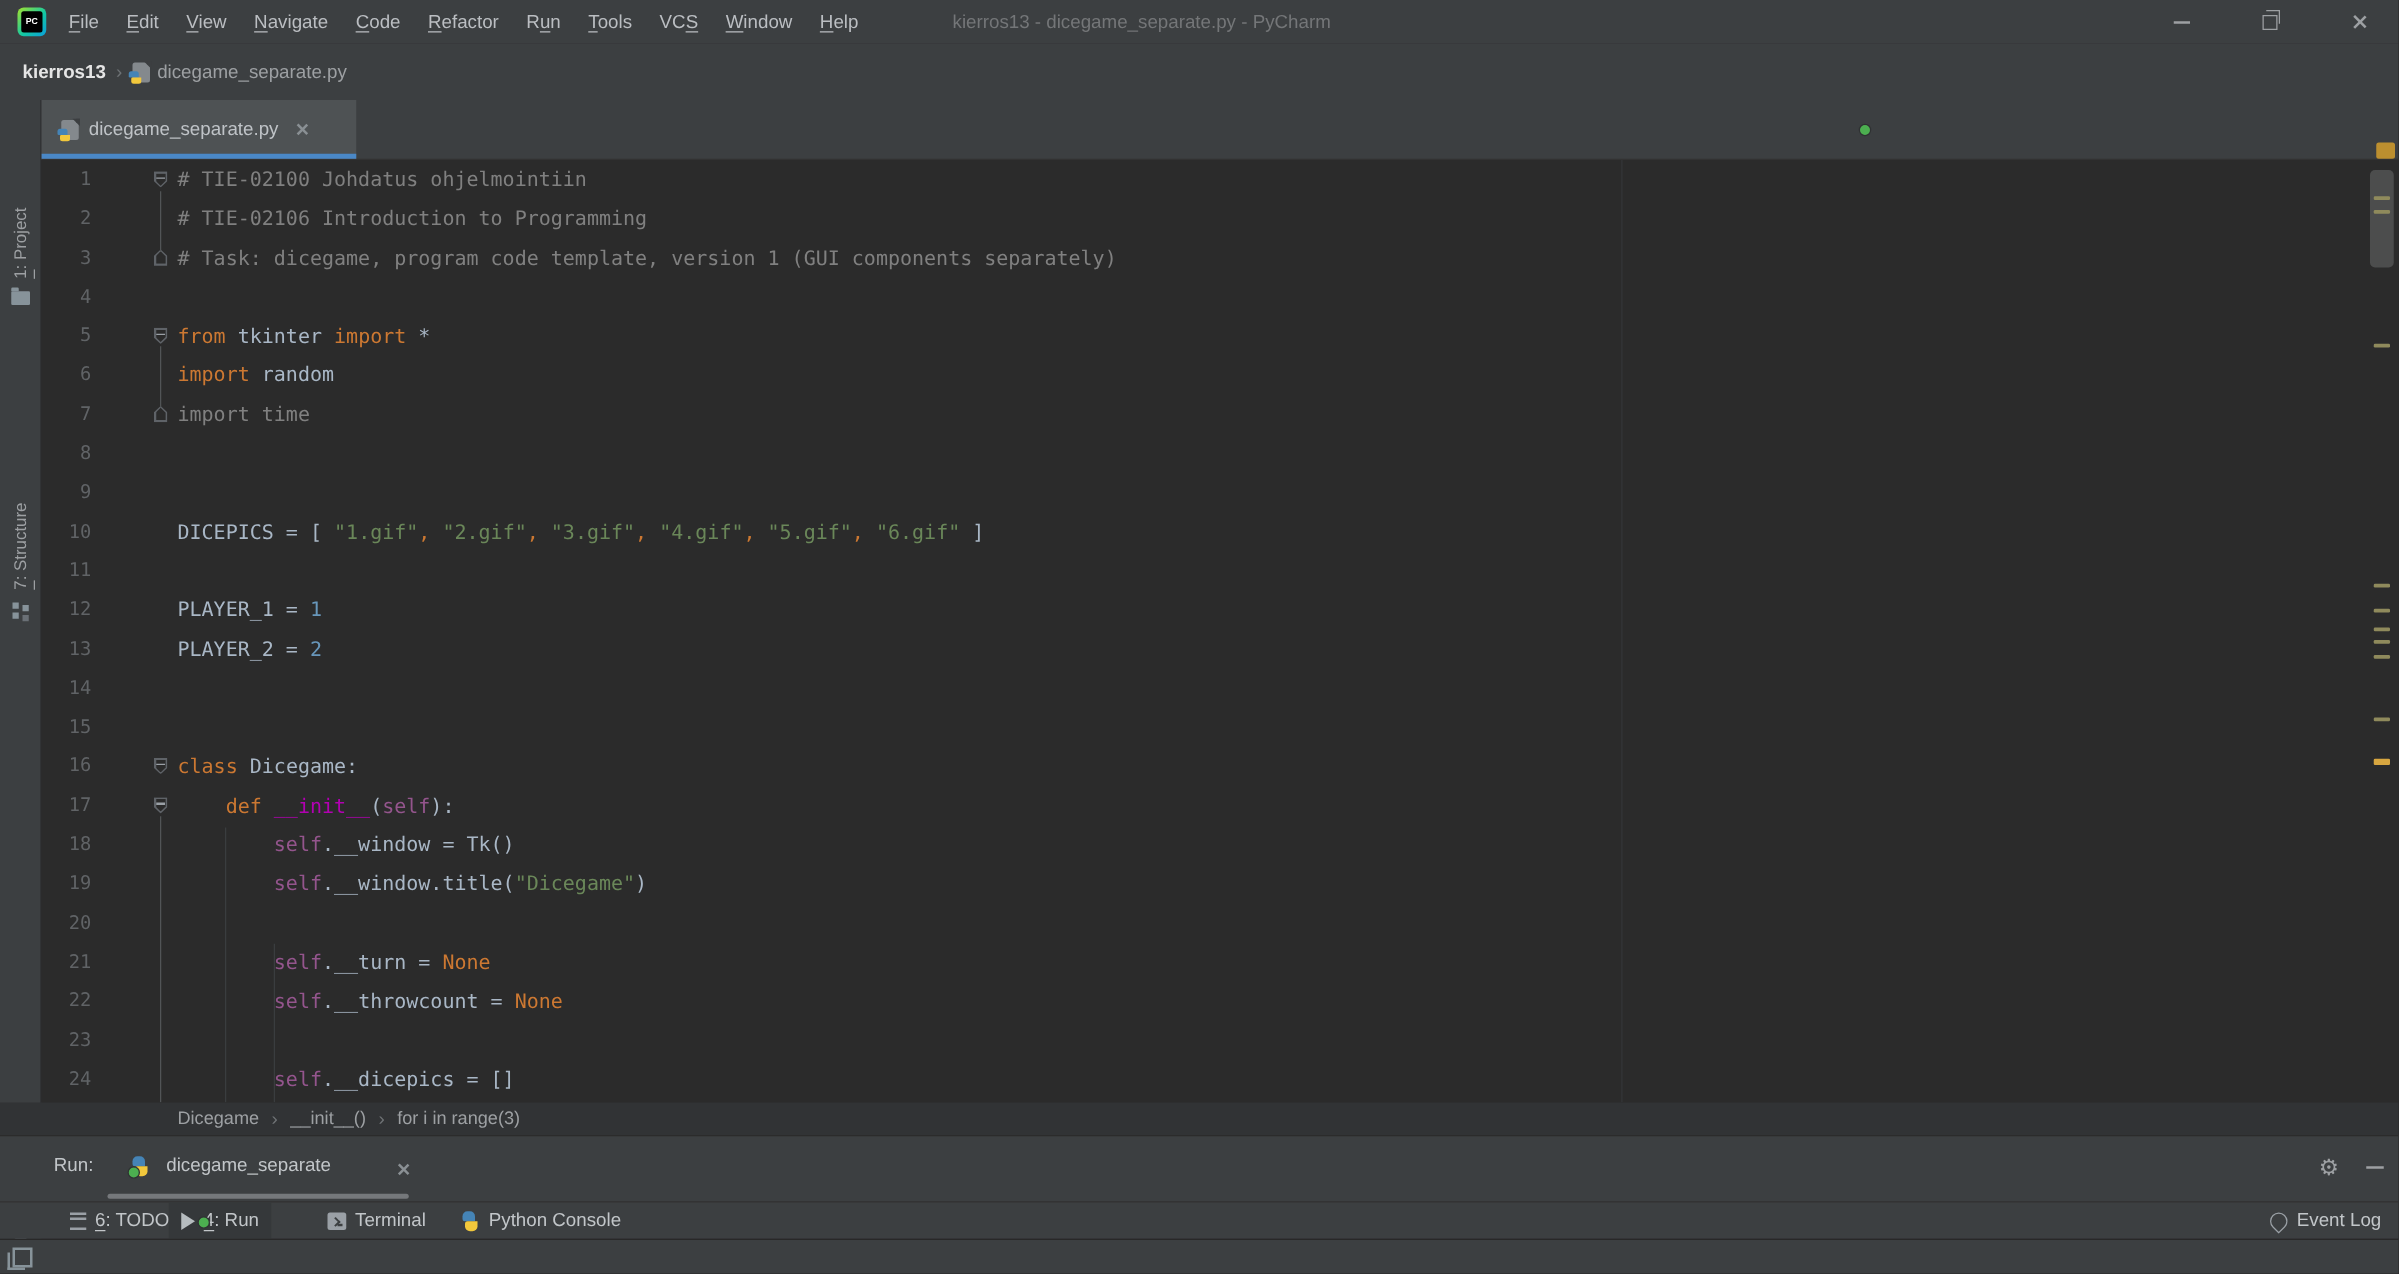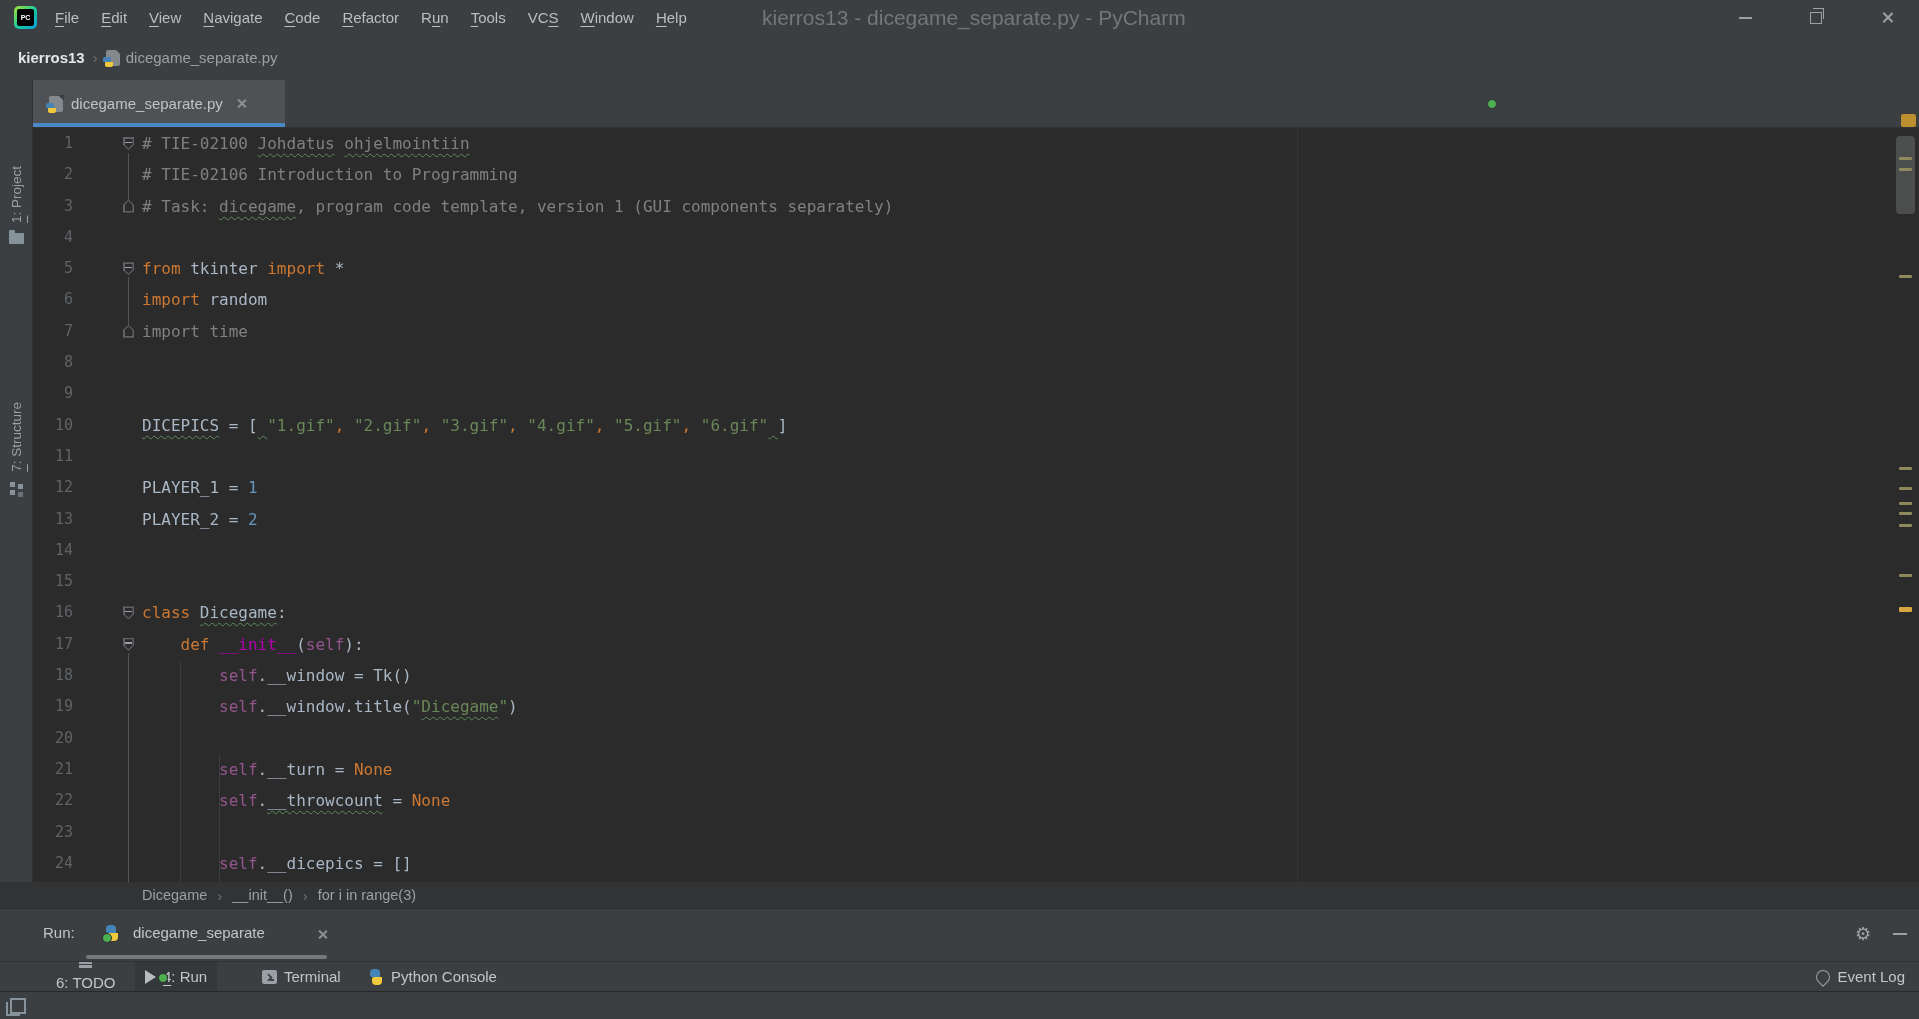--- a/index.html
+++ b/index.html
@@ -10,21 +10,21 @@
   
   #titlebar{left:0;right:0;top:0;height:35px;background:#3c3f41;}
   #pclogo{left:14px;top:6px;width:23px;height:23px;border-radius:5px;
     background:linear-gradient(135deg,#a5e22d 0%,#14c9a2 55%,#0a9edd 100%);
     display:flex;align-items:center;justify-content:center;}
   #pclogo i{width:17px;height:17px;background:#000;border-radius:2px;display:flex;align-items:center;justify-content:center;
     color:#fff;font-style:normal;font-weight:bold;font-size:7px;letter-spacing:0;}
   #menus{left:44px;top:0;height:35px;display:flex;align-items:center;}
   .menu{padding:0 11px;font-size:15px;color:#bbbec2;line-height:35px;cursor:default;}
   u{text-decoration:underline;text-underline-offset:3px;text-decoration-thickness:1px;}
-  #wintitle{left:762px;top:0;line-height:35px;font-size:21px;color:#747678;}
+  #wintitle{left:762px;top:0;line-height:35px;font-size:15px;color:#747678;}
   .winbtn{top:0;width:45px;height:35px;display:flex;align-items:center;justify-content:center;}
   #btn-min{left:1723px;} #btn-restore{left:1793px;} #btn-close{left:1865px;}
   #btn-min i{width:13px;height:2px;background:#9da0a3;}
   .restoreicon{position:relative;width:10px;height:10px;border:1.5px solid #9da0a3;background:transparent;}
   .restoreicon:before{content:"";position:absolute;left:2px;top:-5px;width:10px;height:10px;
     border-top:1.5px solid #9da0a3;border-right:1.5px solid #9da0a3;}
   .closeicon{position:relative;width:13px;height:13px;}
   .closeicon:before,.closeicon:after{content:"";position:absolute;left:6px;top:0;width:1.5px;height:13px;background:#9da0a3;}
   .closeicon:before{transform:rotate(45deg);} .closeicon:after{transform:rotate(-45deg);}
 
@@ -79,21 +79,21 @@
   .staricon:after{content:"★";}
 
   
   #editor{left:33px;top:128px;width:1859px;height:754px;background:#2b2b2b;overflow:hidden;}
   .line{display:flex;height:31.3px;line-height:31.3px;font-family:"DejaVu Sans Mono",monospace;font-size:16px;white-space:pre;}
   .ln{width:40px;text-align:right;color:#606366;flex:none;font-size:15px;}
   .foldcol{width:69px;flex:none;position:relative;}
   .codetxt{flex:1;}
   .c-cmt{color:#808080;} .c-kw{color:#cc7832;} .c-str{color:#6a8759;} .c-num{color:#6897bb;}
   .c-slf{color:#94558d;} .c-dun{color:#b200b2;} .c-fg{color:#a9b7c6;} .c-gry{color:#808080;} .c-com{color:#cc7832;}
-  .sq{text-decoration:underline;text-decoration-style:wavy;text-decoration-color:#5a8f5a;
+  .sq{text-decoration-style:wavy;text-decoration-color:#5a8f5a;
       text-decoration-thickness:1px;text-underline-offset:4px;}
   .fm{position:absolute;left:50px;top:9px;width:11px;height:13px;}
   .fm .sh{position:absolute;inset:0;background:#5f6368;}
   .fm .sh:after{content:"";position:absolute;inset:1.5px;background:#2b2b2b;}
   .fm.top .sh,.fm.top .sh:after{clip-path:polygon(0 0,100% 0,100% 60%,50% 100%,0 60%);}
   .fm.end .sh,.fm.end .sh:after{clip-path:polygon(50% 0,100% 40%,100% 100%,0 100%,0 40%);}
   .fm.top .mn{position:absolute;left:2px;right:2px;top:4.5px;height:1.5px;background:#9aa0a6;z-index:1;}
   .guide{position:absolute;width:1px;background:#3a3d3f;}
   #marginguide{position:absolute;left:1264px;top:0;bottom:0;width:1px;background:#343638;}
   .foldline{position:absolute;left:95px;width:1px;background:#515456;}
@@ -319,21 +319,21 @@
     <div id="runscroll" class="abs"></div>
     <div id="gearbtn" class="abs"></div>
     <div id="runmin" class="abs"></div>
   </div>
 
   <div id="toolbar" class="abs">
     <div id="eventlog">
       <span class="balloon"></span>
       <span>Event Log</span>
     </div>
-  <div class="twbtn" style="left: 46px; flex-direction: column;">
+  <div class="twbtn" style="left: 46px;">
         <span class="todoicon"></span>
         <span><u>6</u>: TODO</span>
       </div>
       <div class="twbtn active" style="left: 135px;">
         <span class="playicon">
           <span class="gd"></span>
         </span>
         <span><u>4</u>: Run</span>
       </div>
       <div class="twbtn" style="left: 252px; text-align: right;">

